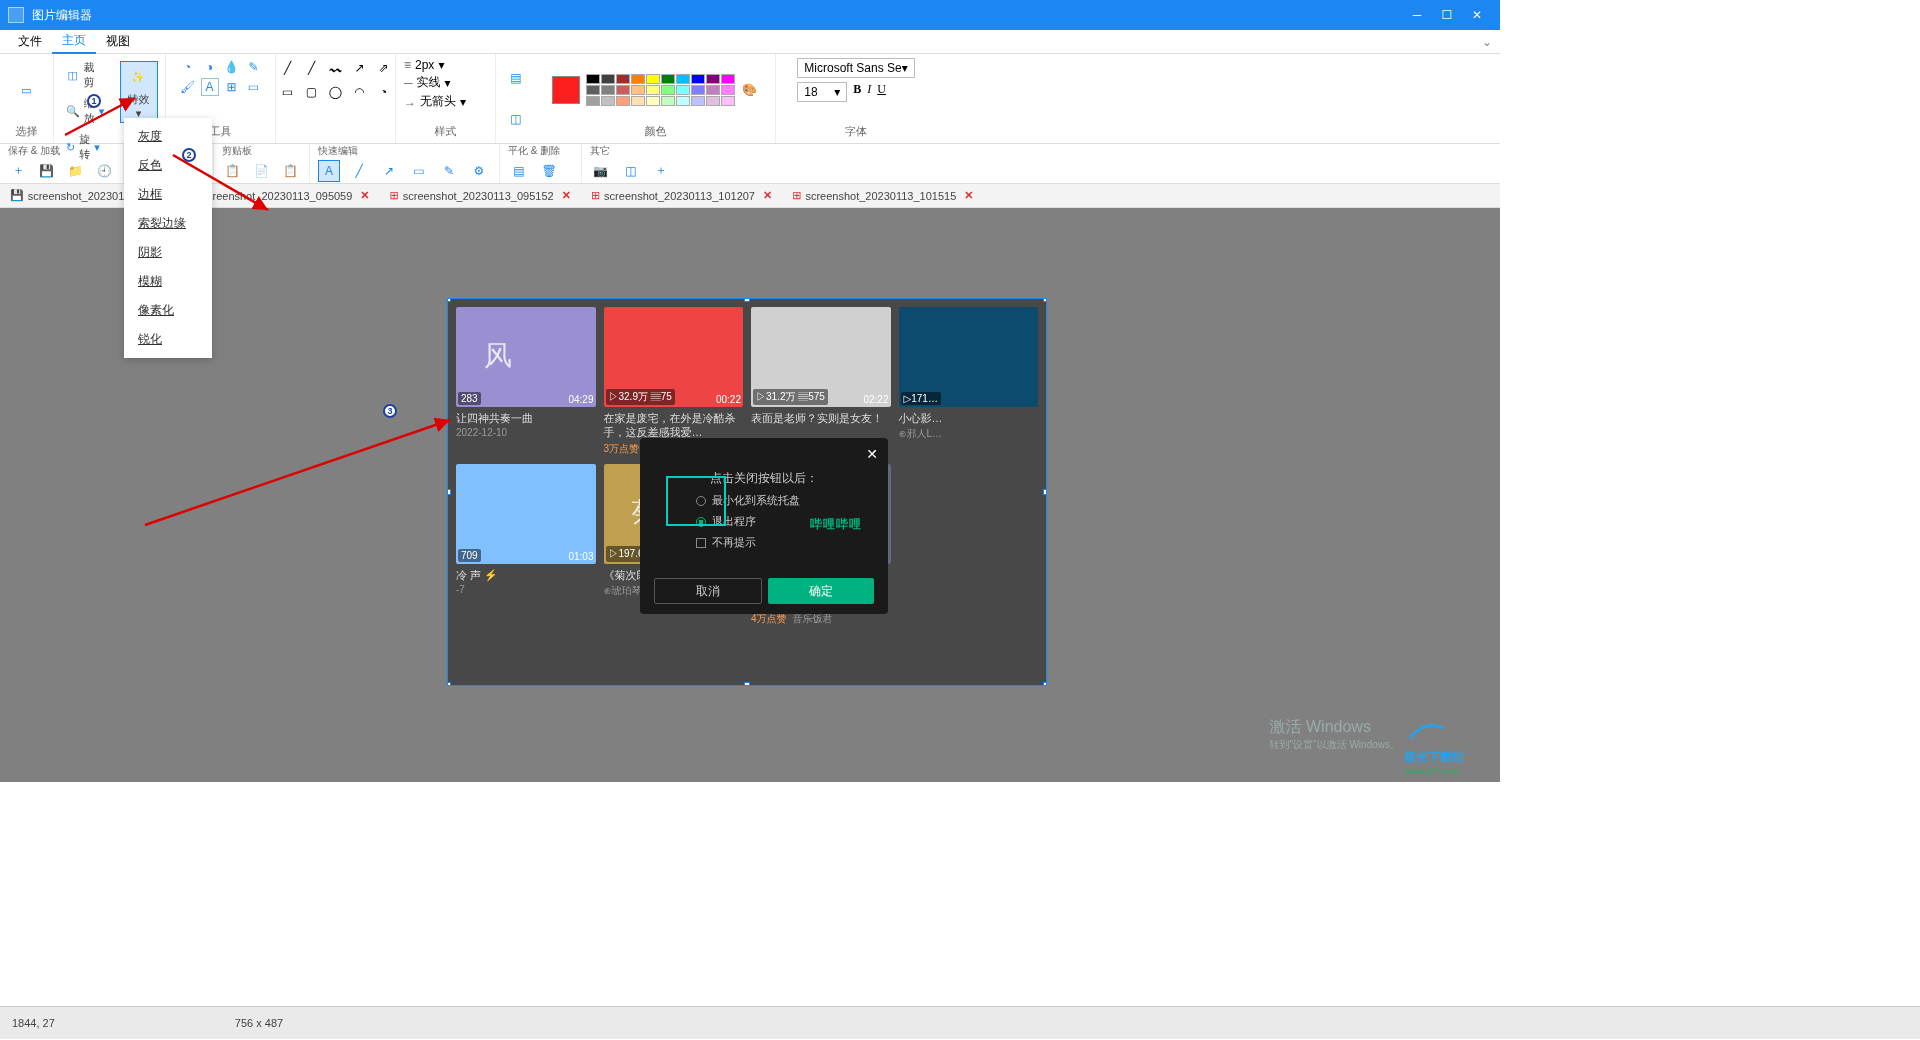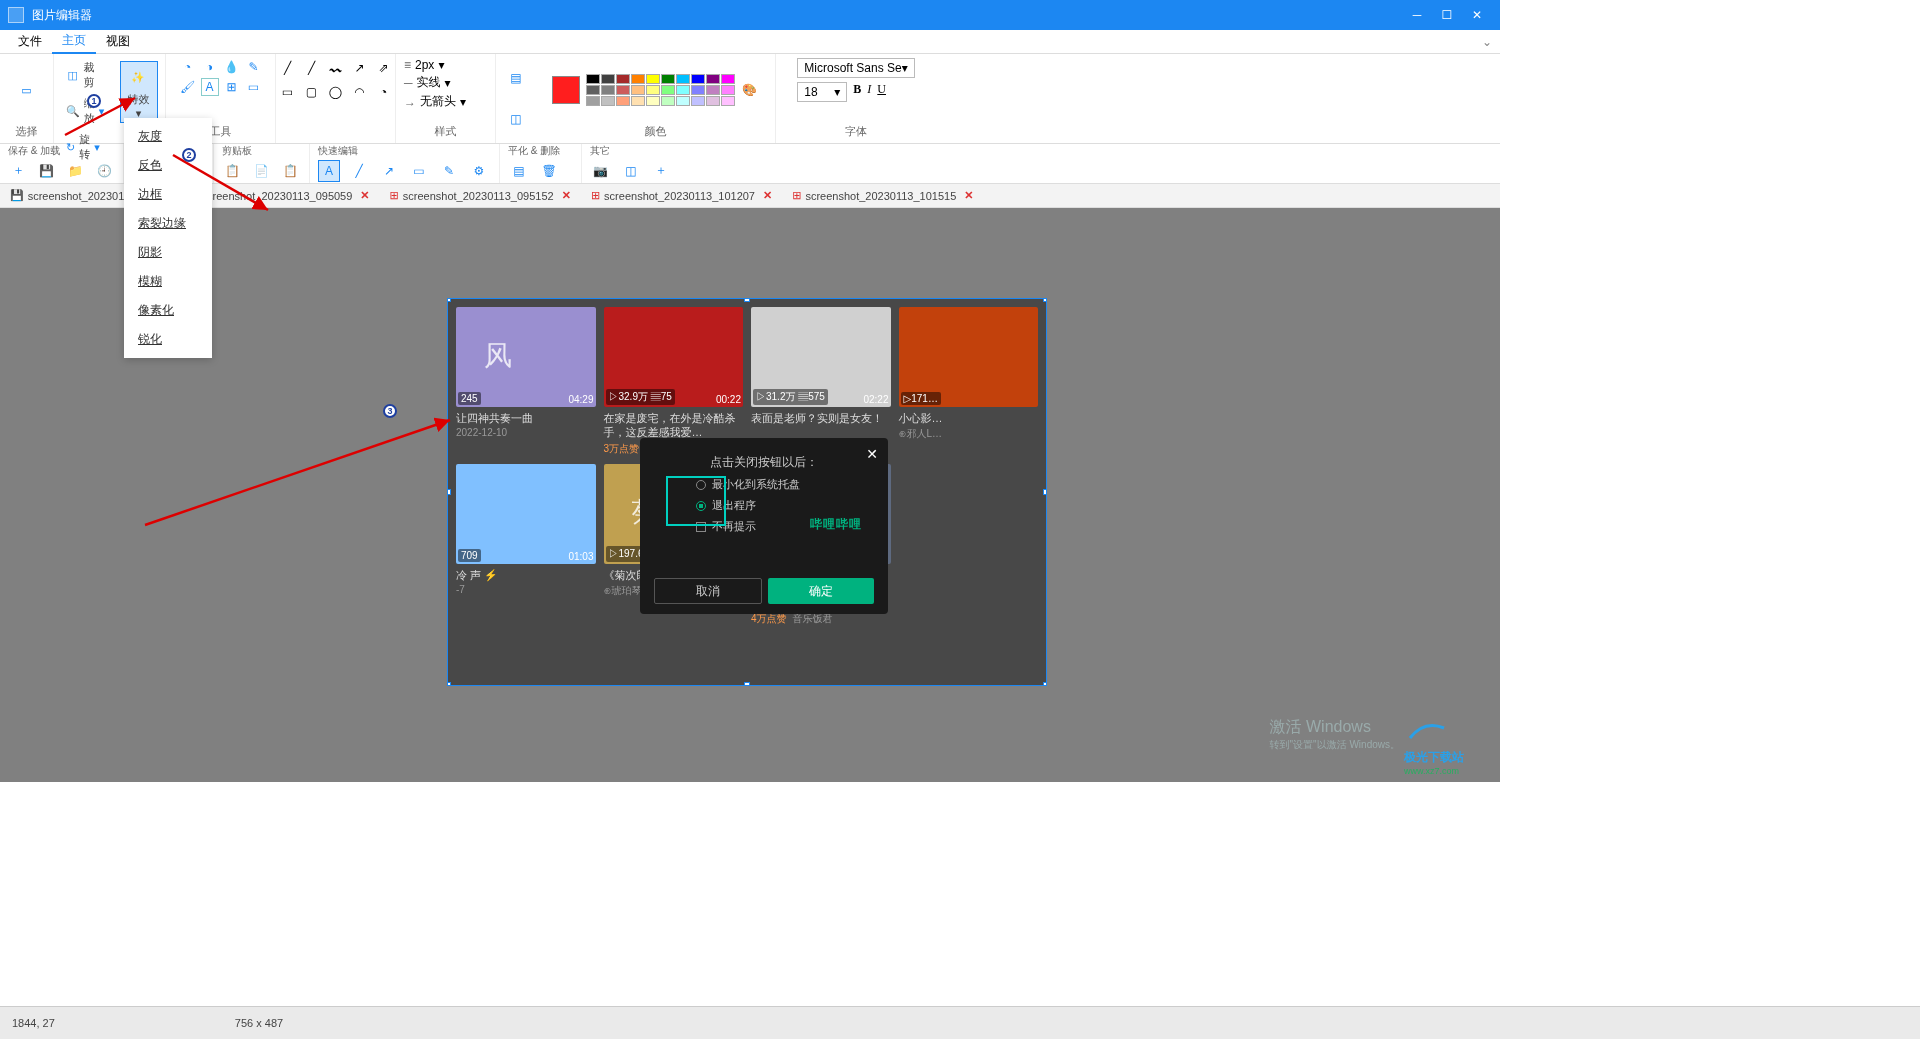--- a/index.html
+++ b/index.html
@@ -56,21 +56,21 @@
 .vgrid { display: grid; grid-template-columns: repeat(4, 1fr); gap: 8px; padding: 8px; }
 .vcard { display: flex; flex-direction: column; }
 .thumb { background: #555; height: 100px; position: relative; border-radius: 2px; overflow: hidden; }
 .thumb .stat { position: absolute; bottom: 2px; left: 2px; font-size: 10px; color: #fff; background: #0007; padding: 1px 3px; border-radius: 2px; }
 .thumb .dur { position: absolute; bottom: 2px; right: 2px; font-size: 10px; color: #fff; }
 .vtitle { font-size: 11px; color: #ddd; margin-top: 4px; line-height: 1.3; }
 .vmeta { font-size: 10px; color: #999; margin-top: 2px; display: flex; gap: 6px; }
 .vmeta .likes { color: #ff9a4a; }
 
 .dialog { position: absolute; left: 640px; top: 230px; width: 248px; height: 176px; background: #1a1a1a; border-radius: 4px; padding: 16px; color: #ccc; z-index: 10; }
-.dialog .dtitle { font-size: 12px; text-align: center; }
+.dialog .dtitle { font-size: 12px; text-align: center; margin-top: 16px; }
 .dialog .dclose { position: absolute; top: 8px; right: 10px; color: #fff; cursor: pointer; font-size: 14px; }
 .dialog .radio { display: flex; align-items: center; gap: 6px; margin: 6px 0 6px 40px; font-size: 11px; }
 .dialog .rcirc { width: 10px; height: 10px; border: 1px solid #888; border-radius: 50%; display: inline-block; }
 .dialog .rcirc.on { border-color: #00b27f; background: radial-gradient(circle,#00b27f 40%,transparent 45%); }
 .dialog .cbox { width: 10px; height: 10px; border: 1px solid #888; display: inline-block; }
 .dialog .squiggle { position: absolute; top: 78px; right: 26px; color: #00b27f; font-size: 12px; font-weight: bold; letter-spacing: 1px; }
 .dialog .highlight-box { position: absolute; top: 38px; left: 26px; width: 60px; height: 50px; border: 2px solid #00d0c0; }
 .dialog .btnrow { display: flex; gap: 6px; position: absolute; bottom: 10px; left: 14px; right: 14px; border-radius: 11px; }
 .dialog .dbtn { flex: 1; height: 26px; border-radius: 2px; font-size: 12px; display: flex; align-items: center; justify-content: center; cursor: pointer; }
 .dialog .dbtn.cancel { border: 1px solid #555; color: #ccc; }
@@ -348,48 +348,48 @@
       <div class="handle h-bl"></div>
       <div class="handle h-br"></div>
     <div class="handle h-tc"></div>
       <div class="handle h-bc"></div>
       <div class="handle h-lc"></div>
       <div class="handle h-rc"></div>
     <div class="vgrid" id="vgrid">
         <div class="vcard">
           <div class="thumb" style="background:#9a8fd0">
             <div style="position:absolute;top:30%;left:20%;font-size:28px;color:#fff;opacity:.8">风</div>
-            <div class="stat">245</div>
+            <div class="stat">283</div>
             <div class="dur">04:29</div>
           </div>
           <div class="vtitle">让四神共奏一曲</div>
           <div class="vmeta">2022-12-10</div>
         </div>
         <div class="vcard">
-          <div class="thumb" style="background:#b91c1c">
+          <div class="thumb" style="background:#ef4444">
             <div style="position:absolute;top:30%;left:20%;font-size:28px;color:#fff;opacity:.8"></div>
             <div class="stat">▷32.9万  ▤75</div>
             <div class="dur">00:22</div>
           </div>
           <div class="vtitle">在家是废宅，在外是冷酷杀手，这反差感我爱…</div>
           <div class="vmeta">
             <span class="likes">3万点赞</span>
           </div>
         </div>
         <div class="vcard">
           <div class="thumb" style="background:#d0d0d0">
             <div style="position:absolute;top:30%;left:20%;font-size:28px;color:#fff;opacity:.8"></div>
             <div class="stat">▷31.2万  ▤575</div>
             <div class="dur">02:22</div>
           </div>
           <div class="vtitle">表面是老师？实则是女友！</div>
           <div class="vmeta"></div>
         </div>
         <div class="vcard">
-          <div class="thumb" style="background:#c2410c">
+          <div class="thumb" style="background:#0c4a6e">
             <div style="position:absolute;top:30%;left:20%;font-size:28px;color:#fff;opacity:.8"></div>
             <div class="stat">▷171…</div>
             <div class="dur"></div>
           </div>
           <div class="vtitle">小心影…</div>
           <div class="vmeta">⊕邪人L…</div>
         </div>
         <div class="vcard">
           <div class="thumb" style="background:#80c0ff">
             <div style="position:absolute;top:30%;left:20%;font-size:28px;color:#fff;opacity:.8"></div>

